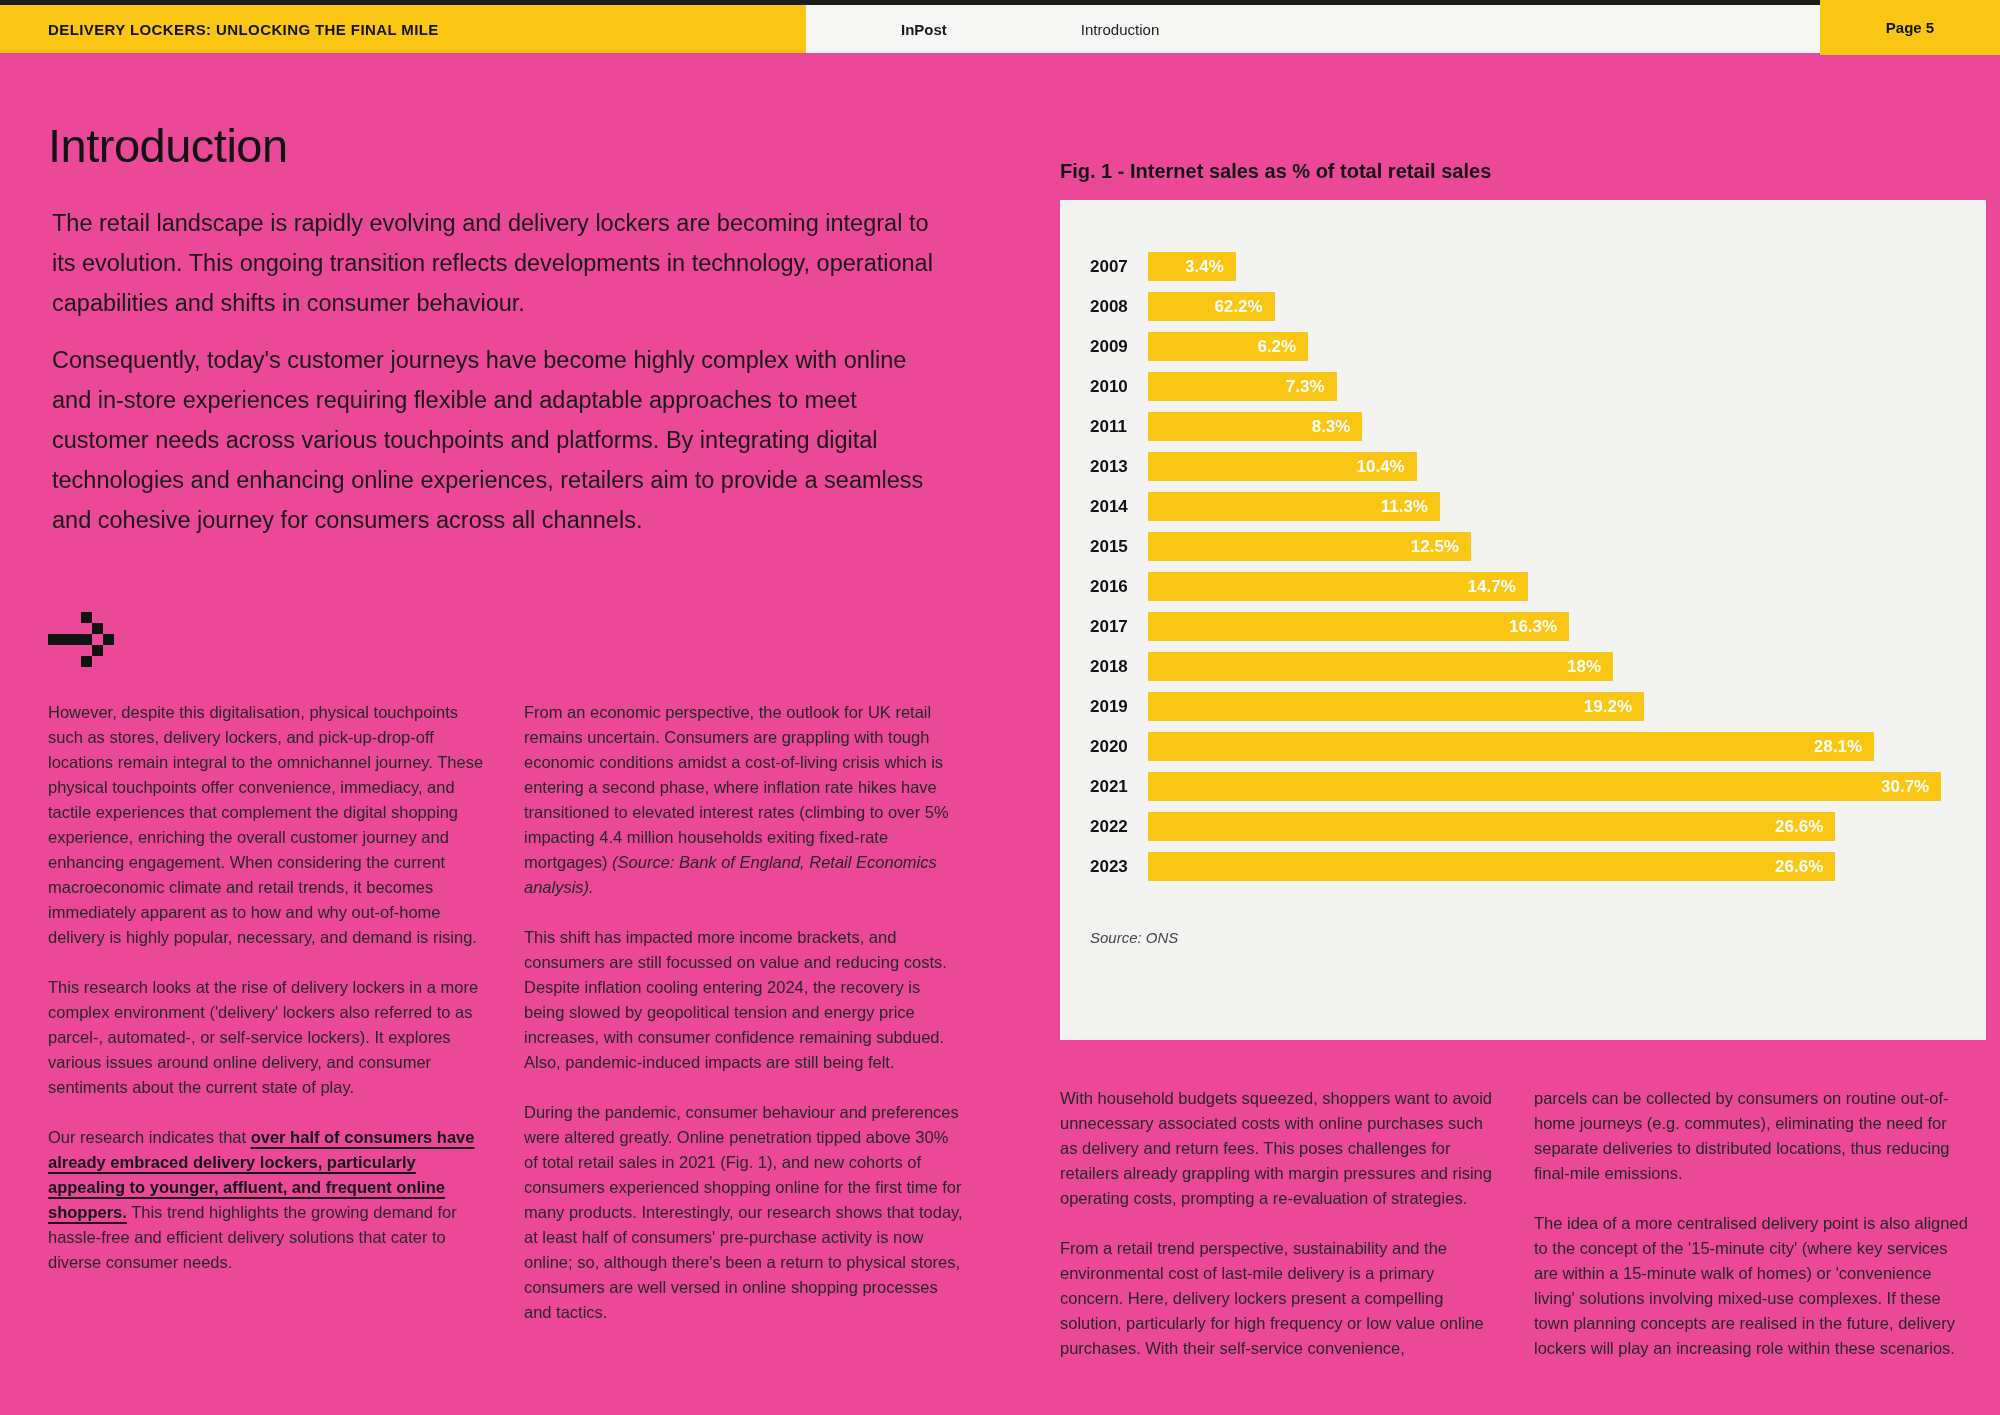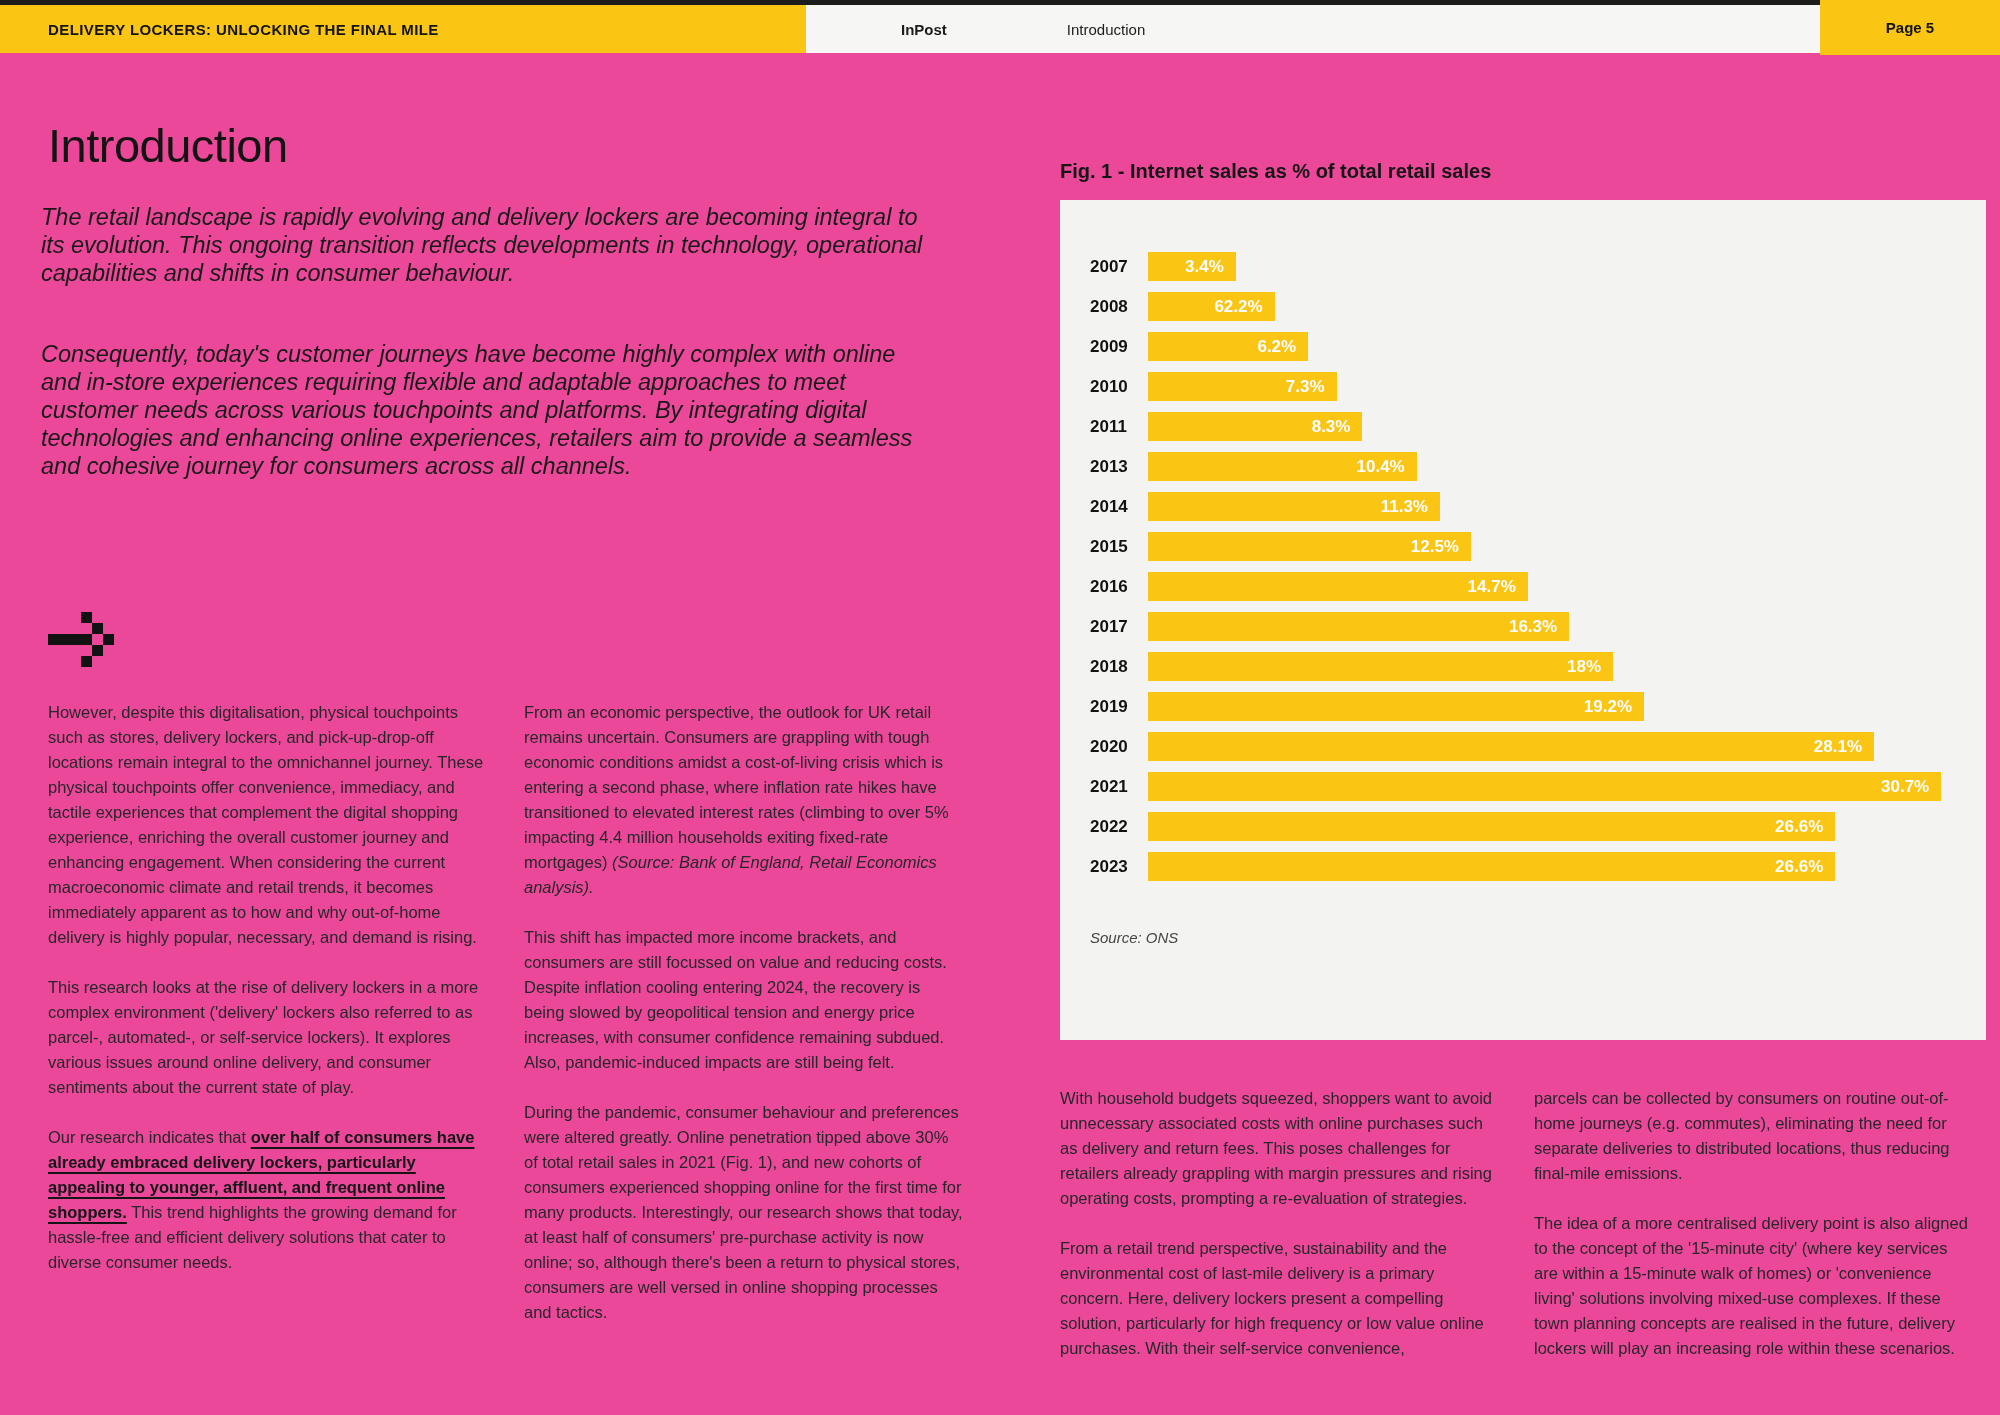--- a/index.html
+++ b/index.html
@@ -13,36 +13,36 @@
   
   .topbar { position: absolute; top: 0; left: 0; width: 2000px; height: 55px; }
   .topbar .topline { position: absolute; top: 0; left: 0; width: 1822px; height: 5px; background: #1c1c1a; }
   .tb-left {
     position: absolute; left: 0; top: 5px; width: 806px; height: 48px;
     background: var(--accent); display: flex; align-items: center; padding-left: 48px;
   }
   .tb-left span { font-size: 15px; font-weight: 700; letter-spacing: .4px; color: #131310; }
   .tb-center {
     position: absolute; left: 806px; top: 5px; width: 1014px; height: 48px;
-    background: #f6f6f4; display: flex; align-items: center;
+    background: #f6f6f4; display: flex; align-items: center; gap: 14px;
   }
   .tb-center .brand { margin-left: 95px; font-size: 15px; font-weight: 700; color: #1c1c1c; }
   .tb-center .section { margin-left: 120px; font-size: 15px; font-weight: 400; color: #1c1c1c; }
   .tb-right {
     position: absolute; left: 1820px; top: 0; width: 180px; height: 55px;
     background: var(--accent); display: flex; align-items: center; justify-content: center;
   }
   .tb-right span { font-size: 15px; font-weight: 700; color: #131310; }
 
   
   h1.page-title {
     position: absolute; left: 48px; top: 122px;
     font-size: 47px; font-weight: 400; letter-spacing: -0.5px; color: #131313; line-height: 1;
   }
-  .lead { position: absolute; left: 41px; width: 888px; font-size: 23.5px; line-height: 28px; color: #181818; font-style: italic; }
+  .lead { position: absolute; left: 52px; width: 888px; font-size: 23.5px; line-height: 40px; color: #181818; }
   .lead-1 { top: 203px; }
   .lead-2 { top: 340px; }
 
   .pixel-arrow { position: absolute; left: 48px; top: 612px; width: 66px; height: 55px; }
 
   .cols { position: absolute; display: flex; gap: 36px; }
   .cols-left { left: 48px; top: 700px; width: 916px; }
   .cols-right { left: 1060px; top: 1086px; width: 912px; }
   .col { width: 444px; font-size: 16.5px; line-height: 25px; color: #26262b; }
   .col p { margin-bottom: 25px; }

